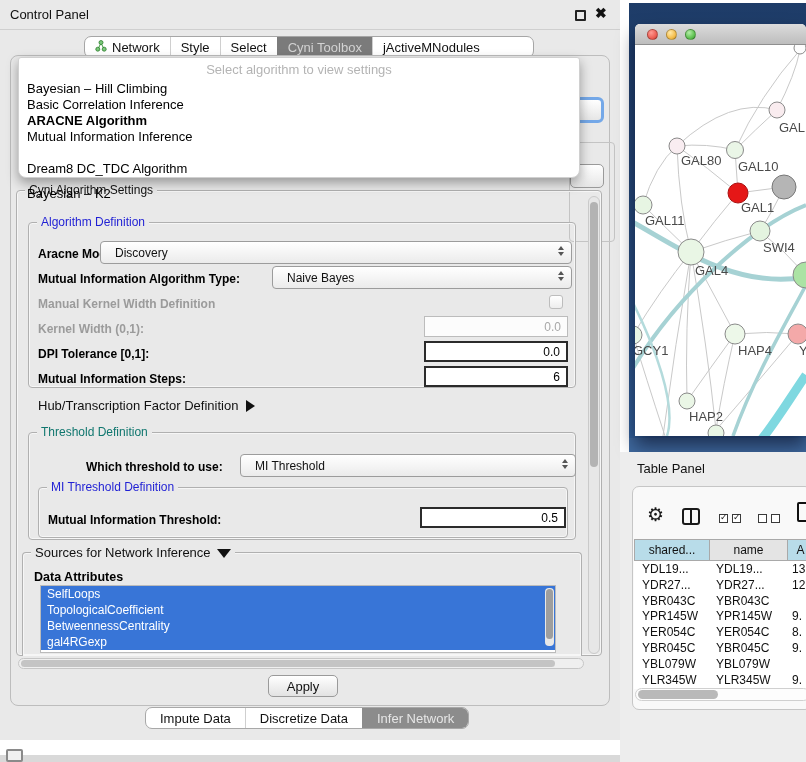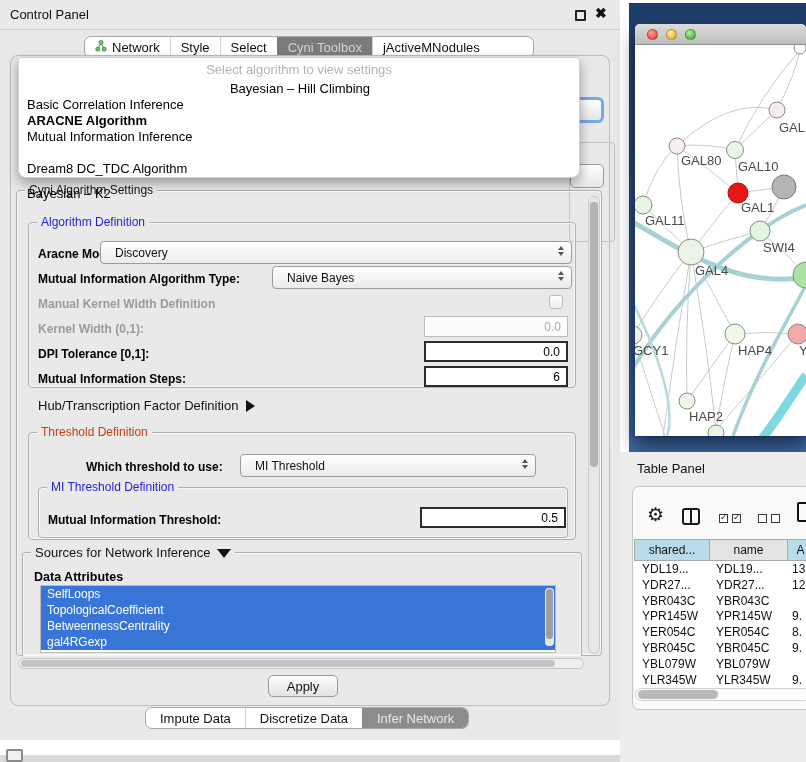--- a/index.html
+++ b/index.html
@@ -30,21 +30,21 @@
                  border:3px solid #74a8e8; border-radius:6px; background:linear-gradient(#fff,#e6e6e6); }
   .combo-frag2 { position:absolute; left:570px; top:164px; width:34px; height:24px;
                  border:1px solid #9a9a9a; border-radius:5px; background:linear-gradient(#fff,#e6e6e6); }
   .grp-frag { position:absolute; left:558px; top:86px; width:46px; height:100px;
               border:1px solid #c4c4c4; border-radius:4px; }
 
   
   .grp { position:absolute; border:1px solid #b0b0b0; border-radius:4px; box-shadow:inset 0 0 0 1px #f6f6f6;padding-left:24px; }
   .legend { position:absolute; top:-8px; left:8px; background:#e9e9e9; padding:0 4px; font-size:12px; color:#111; white-space:nowrap; }
   .legend.blue { color:#1f1fd4; }
-  .legend.green { color:#c2410c; }
+  .legend.green { color:#0f766e; }
 
   .lbl { position:absolute; font-size:12px; font-weight:bold; color:#000; white-space:nowrap; }
   .lbl.dis { color:#9b9b9b; }
 
   .combo { position:absolute; height:23px; border:1px solid #9c9c9c; border-radius:4px;
            background:linear-gradient(#ffffff,#ebebeb); display:flex; align-items:center;
            font-size:12px; color:#111; padding-left:14px; }
   .spin { position:absolute; right:7px; top:4px; display:flex; flex-direction:column; gap:2px; }
   .tri-up { width:0; height:0; border-left:3px solid transparent; border-right:3px solid transparent; border-bottom:4px solid #555; }
   .tri-dn { width:0; height:0; border-left:3px solid transparent; border-right:3px solid transparent; border-top:4px solid #555; }
@@ -218,21 +218,21 @@
 
     <div class="expander" style="left:38px;top:398px;">
       <span>Hub/Transcription Factor Definition</span>
       <span class="arrow-right"></span>
     </div>
 
     <div class="grp" style="left:28px;top:432px;width:548px;height:108px;">
       <span class="legend green">Threshold Definition</span>
     </div>
     <span class="lbl" style="left:86px;top:460px;">Which threshold to use:</span>
-    <div class="combo" style="left:240px;top:454px;width:296px;">
+    <div class="combo" style="left:240px;top:454px;width:336px;">
       <span>MI Threshold</span>
       <span class="spin">
           <span class="tri-up"></span>
           <span class="tri-dn"></span>
         </span>
     </div>
     <div class="grp" style="left:38px;top:487px;width:530px;height:51px;">
       <span class="legend blue">MI Threshold Definition</span>
     </div>
     <span class="lbl" style="left:48px;top:513px;">Mutual Information Threshold:</span>
@@ -270,21 +270,21 @@
       <div class="btab">
           <span>Discretize Data</span>
         </div>
       <div class="btab sel">
           <span>Infer Network</span>
         </div>
     </div>
 
     <div class="dropdown">
       <div class="dd-placeholder">Select algorithm to view settings</div>
-      <div class="dd-item" style="top:23px;text-align:center;">Bayesian – Hill Climbing</div>
+      <div class="dd-item" style="top:23px;">Bayesian – Hill Climbing</div>
       <div class="dd-item" style="top:39px;">Basic Correlation Inference</div>
       <div class="dd-item bold" style="top:55px;">ARACNE Algorithm</div>
       <div class="dd-item" style="top:71px;">Mutual Information Inference</div>
       <div class="dd-item" style="top:96px;margin-top:32px;">Bayesian – K2</div>
       <div class="dd-item" style="top:103px;">Dream8 DC_TDC Algorithm</div>
     </div>
   </div>
 
   <div class="bottom-strip"></div>
   <div class="mini-icon"></div>

